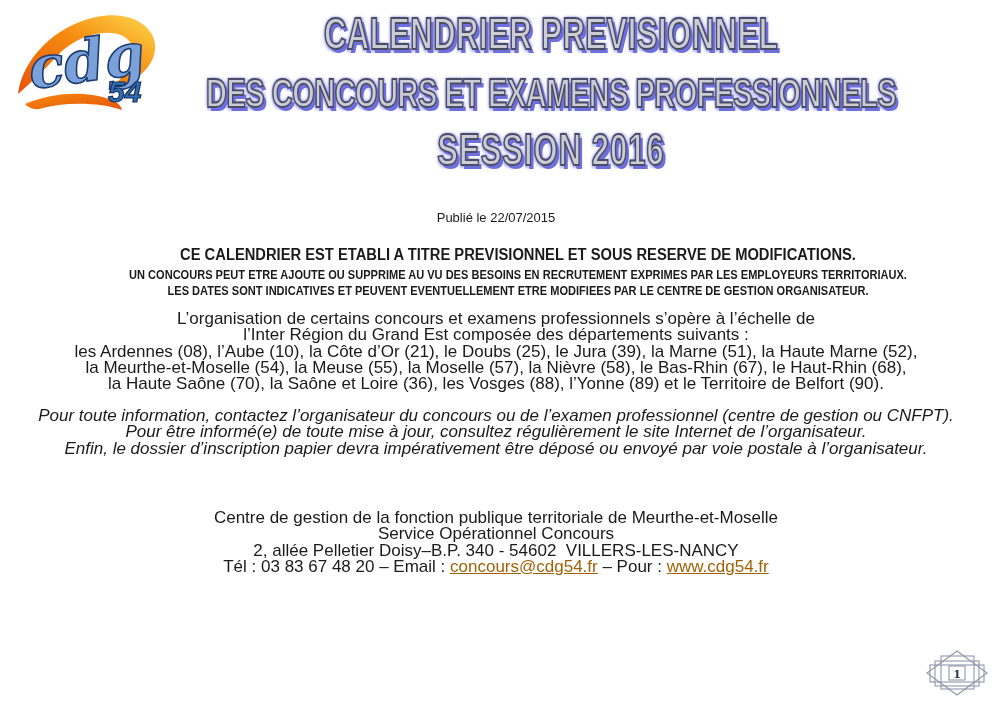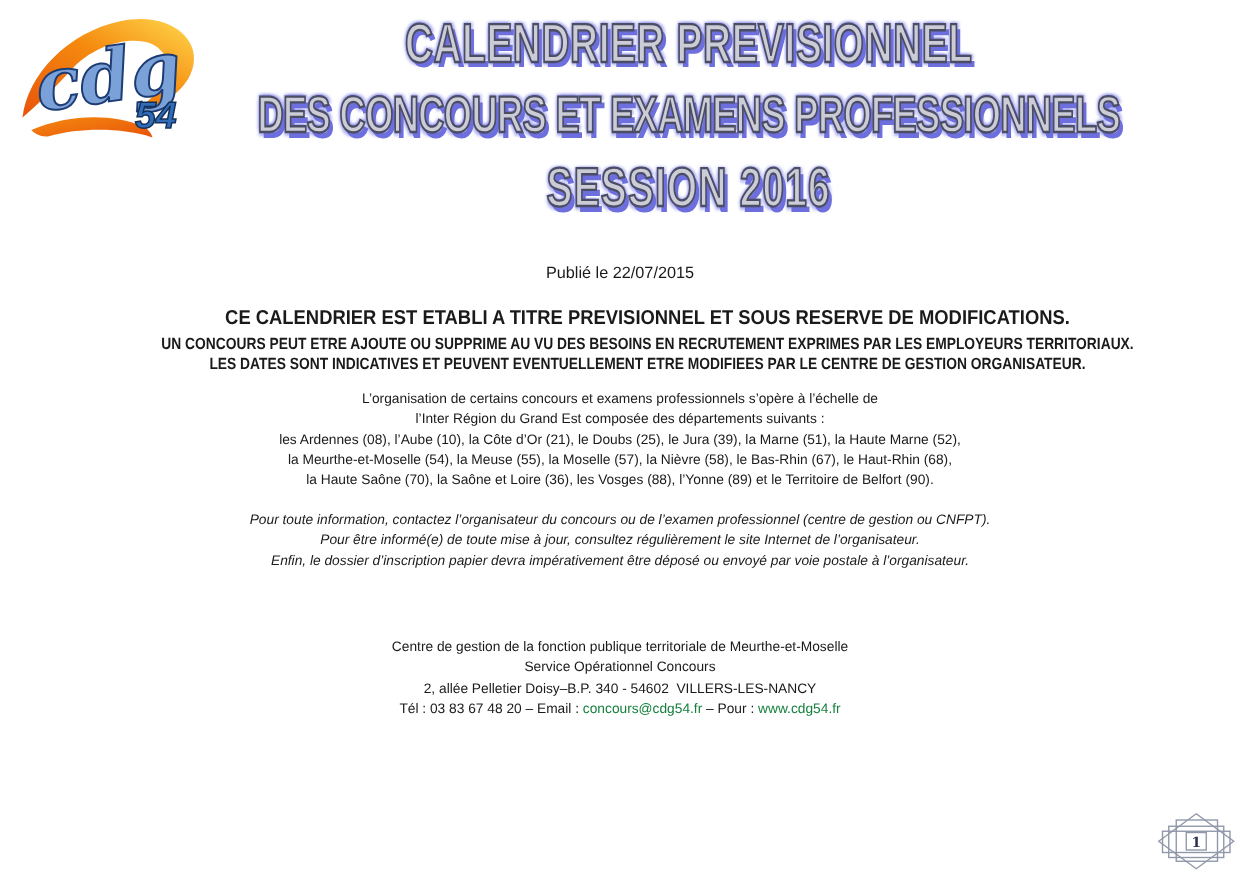--- a/index.html
+++ b/index.html
@@ -50,26 +50,26 @@
     transform:scaleX(0.92); transform-origin:50% 50%;
     height:19px; line-height:19px;
   }
   .notice-small {
     font-size:13px; font-weight:bold; white-space:nowrap;
     transform:scaleX(0.85); transform-origin:50% 50%;
     height:15.5px; line-height:15.5px;
   }
   .notice-big { margin-bottom:3px; }
 
-  .paragraph { position:absolute; width:100%; font-size:11px; line-height:16.3px; }
+  .paragraph { position:absolute; width:100%; font-size:17px; line-height:16.3px; }
   .org  { top:311px; }
   .info { top:408px;font-style:italic; }
   .contact { top:510px; }
 
-  a.doc-link { color:#15803d; cursor:pointer; }
+  a.doc-link { color:#a16207; text-decoration:underline; cursor:pointer; }
 
   
   .page-ornament { position:absolute; left:926px; top:650px; width:62px; height:47px; }
 </style>
 </head>
 <body>
 
 <div class="page">
 
   <svg class="logo" viewBox="0 0 152 112">

